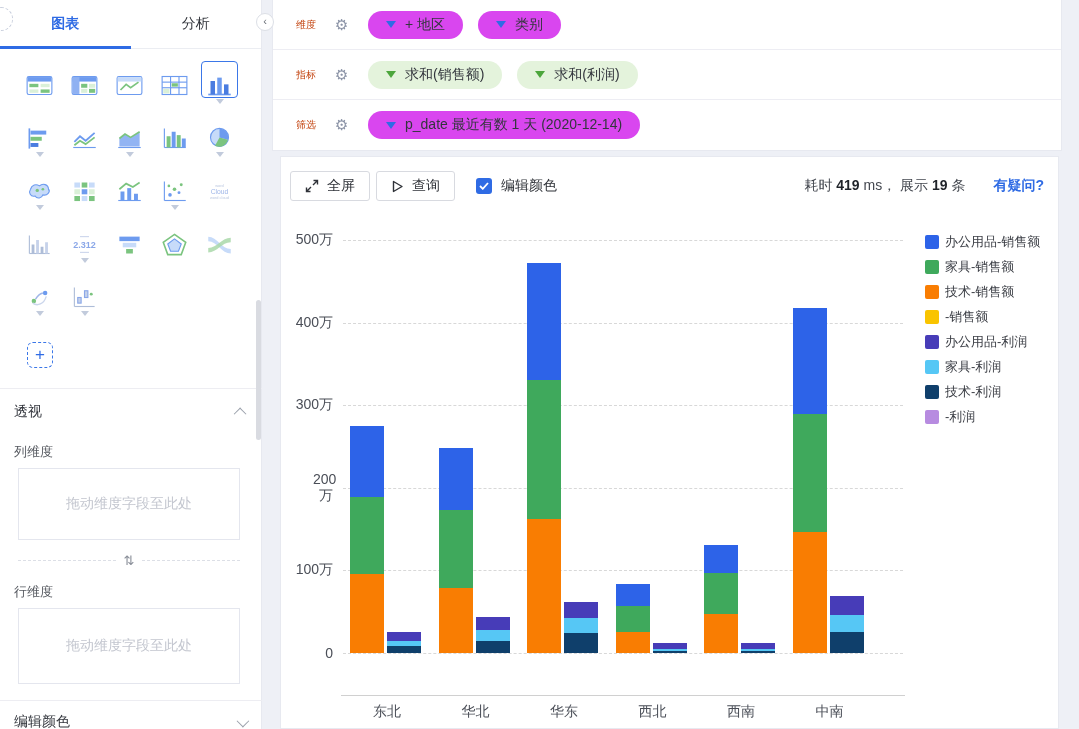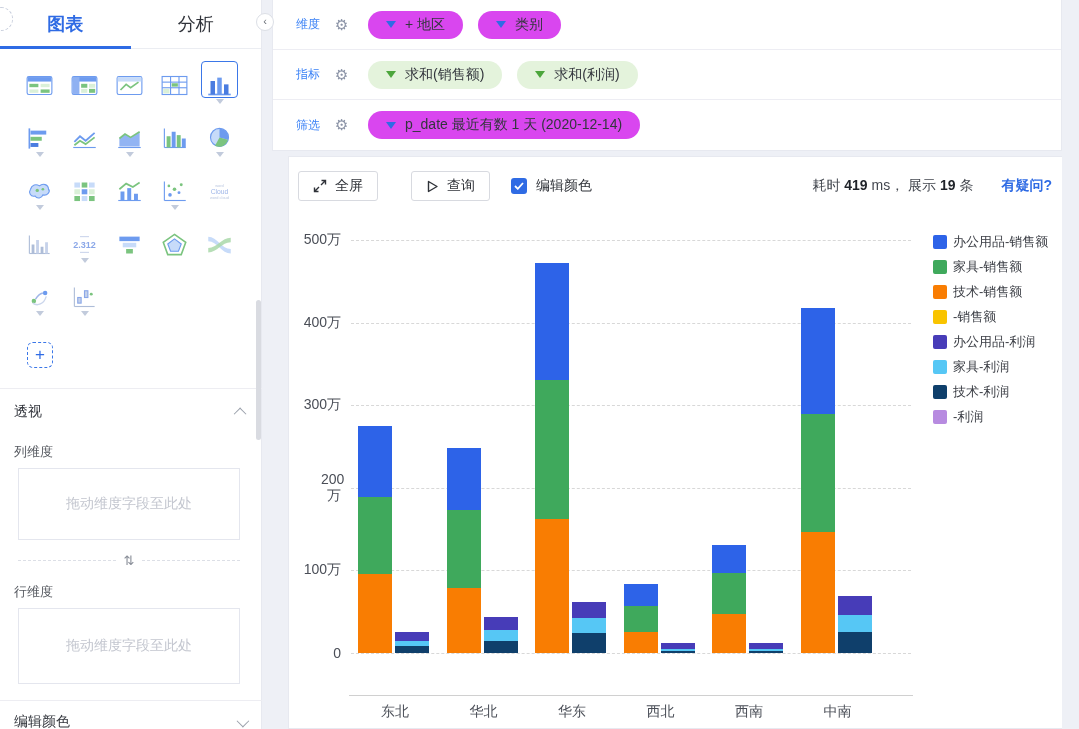--- a/index.html
+++ b/index.html
@@ -3,21 +3,21 @@
 <meta charset="utf-8">
 <style>
   * { margin:0; padding:0; box-sizing:border-box; }
   html,body { width:1079px; height:729px; overflow:hidden; }
   body { font-family:"Liberation Sans","DejaVu Sans",sans-serif; background:#eef0f6; color:#33363d; }
   .page { position:relative; width:1079px; height:729px; overflow:hidden; }
 
   
   .sidebar { position:absolute; left:0; top:0; width:262px; height:729px; background:#fff; border-right:1px solid #e7e9f0; }
   .tabs { position:relative; height:49px; border-bottom:1px solid #ebedf2; display:flex; }
-  .tab { position:relative; width:131px; display:flex; align-items:center; justify-content:center; font-size:18px; color:#30333a; cursor:pointer; }
+  .tab { position:relative; width:131px; display:flex; align-items:center; justify-content:center; font-size:14px; color:#30333a; cursor:pointer; }
   .tab.active { color:#2f6be4; font-weight:bold; }
   .tab.active::after { content:""; position:absolute; left:0; right:0; bottom:-1px; height:3px; background:#2f6be4; }
   .dashed-circle { position:absolute; left:-11px; top:7px; width:24px; height:24px; border:1px dashed #c9cfdd; border-radius:50%; }
   .collapse-btn { position:absolute; left:256px; top:13px; width:18px; height:18px; border-radius:50%; background:#fff; border:1px solid #dcdfe6; color:#6b7078; font-size:11px; line-height:15px; text-align:center; z-index:5; cursor:pointer; }
   .icon-grid { position:absolute; left:17px; top:56px; width:228px; display:grid; grid-template-columns:repeat(5,45px); }
   .cell { height:53px; display:flex; flex-direction:column; align-items:center; justify-content:center; cursor:pointer; }
   .iconbox { width:37px; height:37px; display:flex; align-items:flex-end; justify-content:center; border:1px solid transparent; border-radius:4px; }
   .cell.selected .iconbox { border-color:#3b77e8; }
   .caret-down { width:0; height:0; border-left:4px solid transparent; border-right:4px solid transparent; border-top:5px solid #c2cbdc; margin-top:1px; }
   .caret-ph { height:6px; }
@@ -31,34 +31,34 @@
   .dropzone { position:absolute; left:18px; width:222px; border:1px solid #e4e6ee; display:flex; align-items:center; justify-content:center; font-size:14px; color:#c3c6cf; background:#fff; }
   .swap-row { position:absolute; left:18px; top:550px; width:222px; height:20px; display:flex; align-items:center; color:#8a8f99; font-size:13px; }
   .swap-row .dash { flex:1; border-top:1px dashed #dcdfe6; }
   .swap-row .swap-ic { padding:0 8px; }
   .sb-scrollthumb { position:absolute; left:256px; top:300px; width:5px; height:140px; background:#d9dbe1; border-radius:3px; }
 
   
   .config-panel { position:absolute; left:272px; top:0; width:790px; height:151px; background:#fff; border:1px solid #e7e9f0; border-top:none; }
   .cfg-row { height:50px; display:flex; align-items:center; padding-left:23px; border-bottom:1px solid #ededf3; }
   .cfg-row:last-child { border-bottom:none; }
-  .cfg-label { font-size:12px; color:#3b82f6; width:30px; }
+  .cfg-label { font-size:10px; color:#c2410c; width:30px; }
   .gear { margin-left:9px; color:#8b93a6; font-size:15px; width:20px; cursor:pointer; }
   .pills { display:flex; margin-left:13px; gap:15px; }
   .pill { height:28px; border-radius:15px; display:inline-flex; align-items:center; gap:9px; padding:0 18px; font-size:14px; color:#33363d; cursor:pointer; }
   .pill.dimension { background:#d946ef; }
   .pill.metric { background:#e4f3dc; }
   .tri { width:0; height:0; border-left:5px solid transparent; border-right:5px solid transparent; border-top:7px solid #2f6be4; }
   .pill.metric .tri { border-top-color:#4ca63c; }
 
   
-  .chart-card { position:absolute; left:288px; top:156px; width:779px; height:573px; background:#fff; border:1px solid #e7e9f0; }
+  .chart-card { position:absolute; left:280px; top:156px; width:779px; height:573px; background:#fff; border:1px solid #e7e9f0; }
   .cc-toolbar { position:absolute; left:9px; right:14px; top:14px; height:30px; display:flex; align-items:center; }
   .tb-btn { height:30px; display:inline-flex; align-items:center; gap:8px; padding:0 14px; background:#fff; border:1px solid #d8dae0; border-radius:3px; font-size:14px; color:#2f3238; cursor:pointer; }
-  .tb-btn + .tb-btn { margin-left:33px; }
+  .tb-btn + .tb-btn { margin-left:6px; }
   .cbx-wrap { display:inline-flex; align-items:center; gap:9px; margin-left:21px; cursor:pointer; }
   .checkbox { width:16px; height:16px; background:#2f6be4; border-radius:3px; display:flex; align-items:center; justify-content:center; }
   .cbx-label { font-size:14px; color:#2f3238; }
   .tb-right { margin-left:auto; display:flex; align-items:center; gap:28px; }
   .stats { font-size:14px; color:#43474f; }
   .stats b { color:#1f2329; }
   .doubt-link { font-size:14px; color:#2f6be4; font-weight:bold; cursor:pointer; }
 
   .plot { position:absolute; inset:0; }
   .gridline { position:absolute; left:62px; width:560px; border-top:1px dashed #d8d8d8; }

